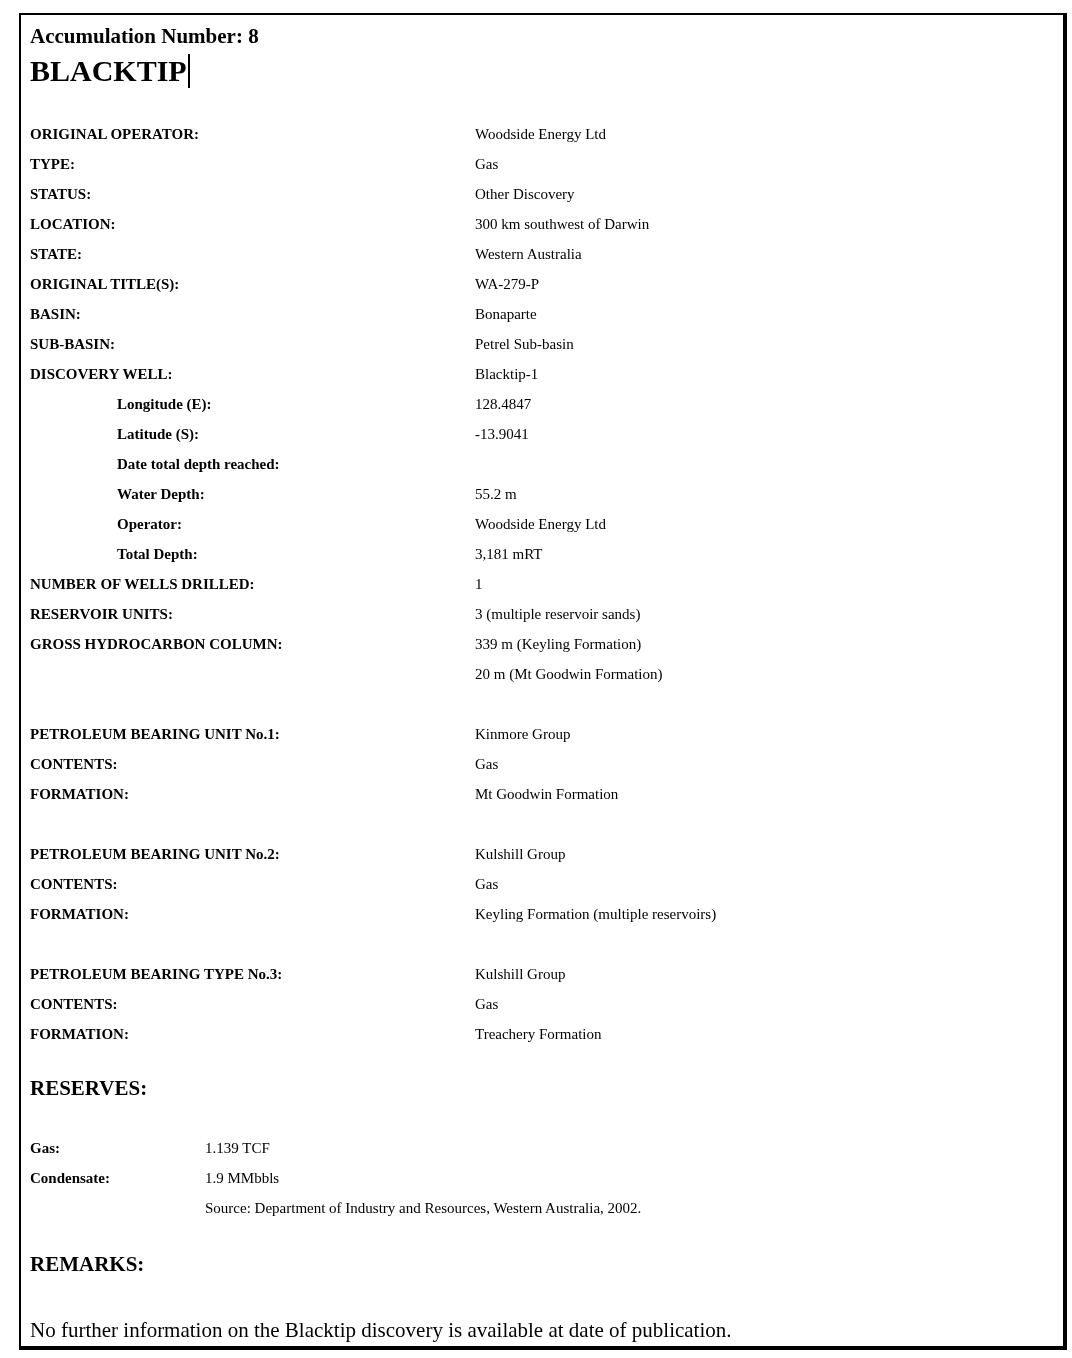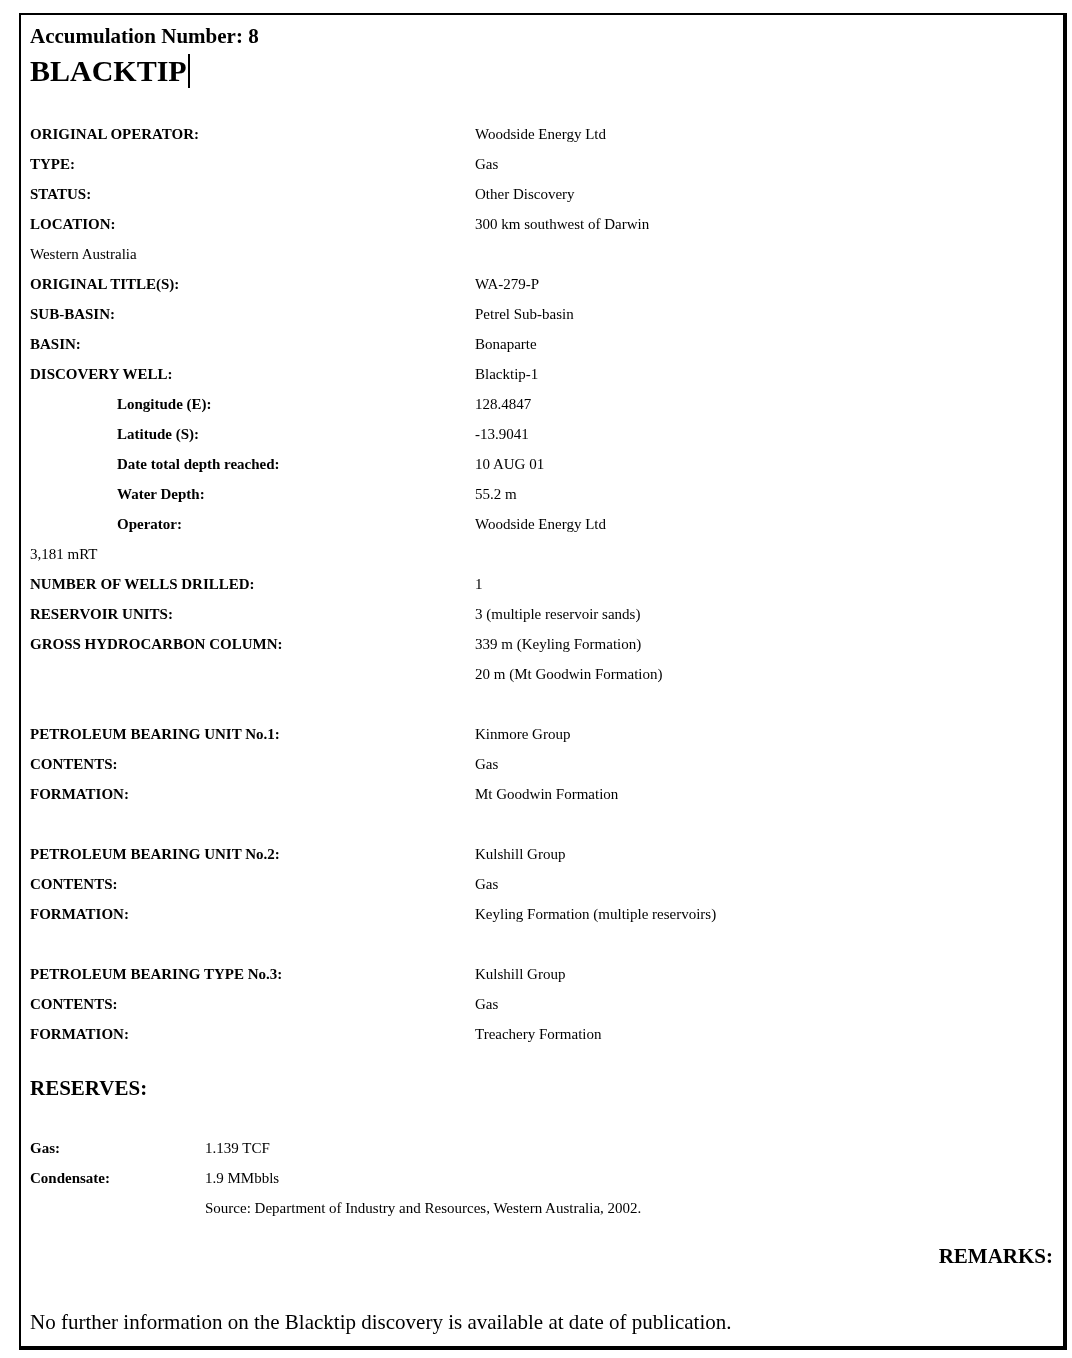--- a/index.html
+++ b/index.html
@@ -41,21 +41,21 @@
   .row .lbl.indent { font-weight: bold; padding-left: 87px; }
   .row .val { flex: 1 1 auto; }
   .unit { margin-top: 30px; }
   .section-heading {
     font-size: 21px; line-height: 30px;
     font-weight: bold;
     margin-top: 24px;
   }
   .reserves-rows { margin-top: 30px; }
   .reserves-rows .row .lbl { width: 175px; }
-  .remarks-heading { margin-top: 18px; text-align: right; }
+  .remarks-heading { margin-top: 26px; }
   .remarks-text {
     font-size: 21px; line-height: 30px;
     margin-top: 36px;
   }
 </style>
 </head>
 <body>
 
 <div class="page-border">
 
@@ -74,59 +74,60 @@
       </div>
       <div class="row">
         <span class="lbl">STATUS:</span>
         <span class="val">Other Discovery</span>
       </div>
       <div class="row">
         <span class="lbl">LOCATION:</span>
         <span class="val">300 km southwest of Darwin</span>
       </div>
       <div class="row">
+        <span class="lbl">STATE:</span>
         <span class="val">Western Australia</span>
       </div>
       <div class="row">
         <span class="lbl">ORIGINAL TITLE(S):</span>
         <span class="val">WA-279-P</span>
       </div>
       <div class="row">
+        <span class="lbl">BASIN:</span>
+        <span class="val">Bonaparte</span>
+      </div>
+      <div class="row">
         <span class="lbl">SUB-BASIN:</span>
         <span class="val">Petrel Sub-basin</span>
       </div>
       <div class="row">
-        <span class="lbl">BASIN:</span>
-        <span class="val">Bonaparte</span>
-      </div>
-      <div class="row">
         <span class="lbl">DISCOVERY WELL:</span>
         <span class="val">Blacktip-1</span>
       </div>
       <div class="row">
         <span class="lbl indent">Longitude (E):</span>
         <span class="val">128.4847</span>
       </div>
       <div class="row">
         <span class="lbl indent">Latitude (S):</span>
         <span class="val">-13.9041</span>
       </div>
       <div class="row">
         <span class="lbl indent">Date total depth reached:</span>
-        <span class="val">10 AUG 01</span>
       </div>
       <div class="row">
         <span class="lbl indent">Water Depth:</span>
         <span class="val">55.2 m</span>
       </div>
       <div class="row">
         <span class="lbl indent">Operator:</span>
         <span class="val">Woodside Energy Ltd</span>
       </div>
       <div class="row">
+        <span class="lbl indent">Total Depth:</span>
         <span class="val">3,181 mRT</span>
       </div>
       <div class="row">
         <span class="lbl">NUMBER OF WELLS DRILLED:</span>
         <span class="val">1</span>
       </div>
       <div class="row">
         <span class="lbl">RESERVOIR UNITS:</span>
         <span class="val">3 (multiple reservoir sands)</span>
       </div>

